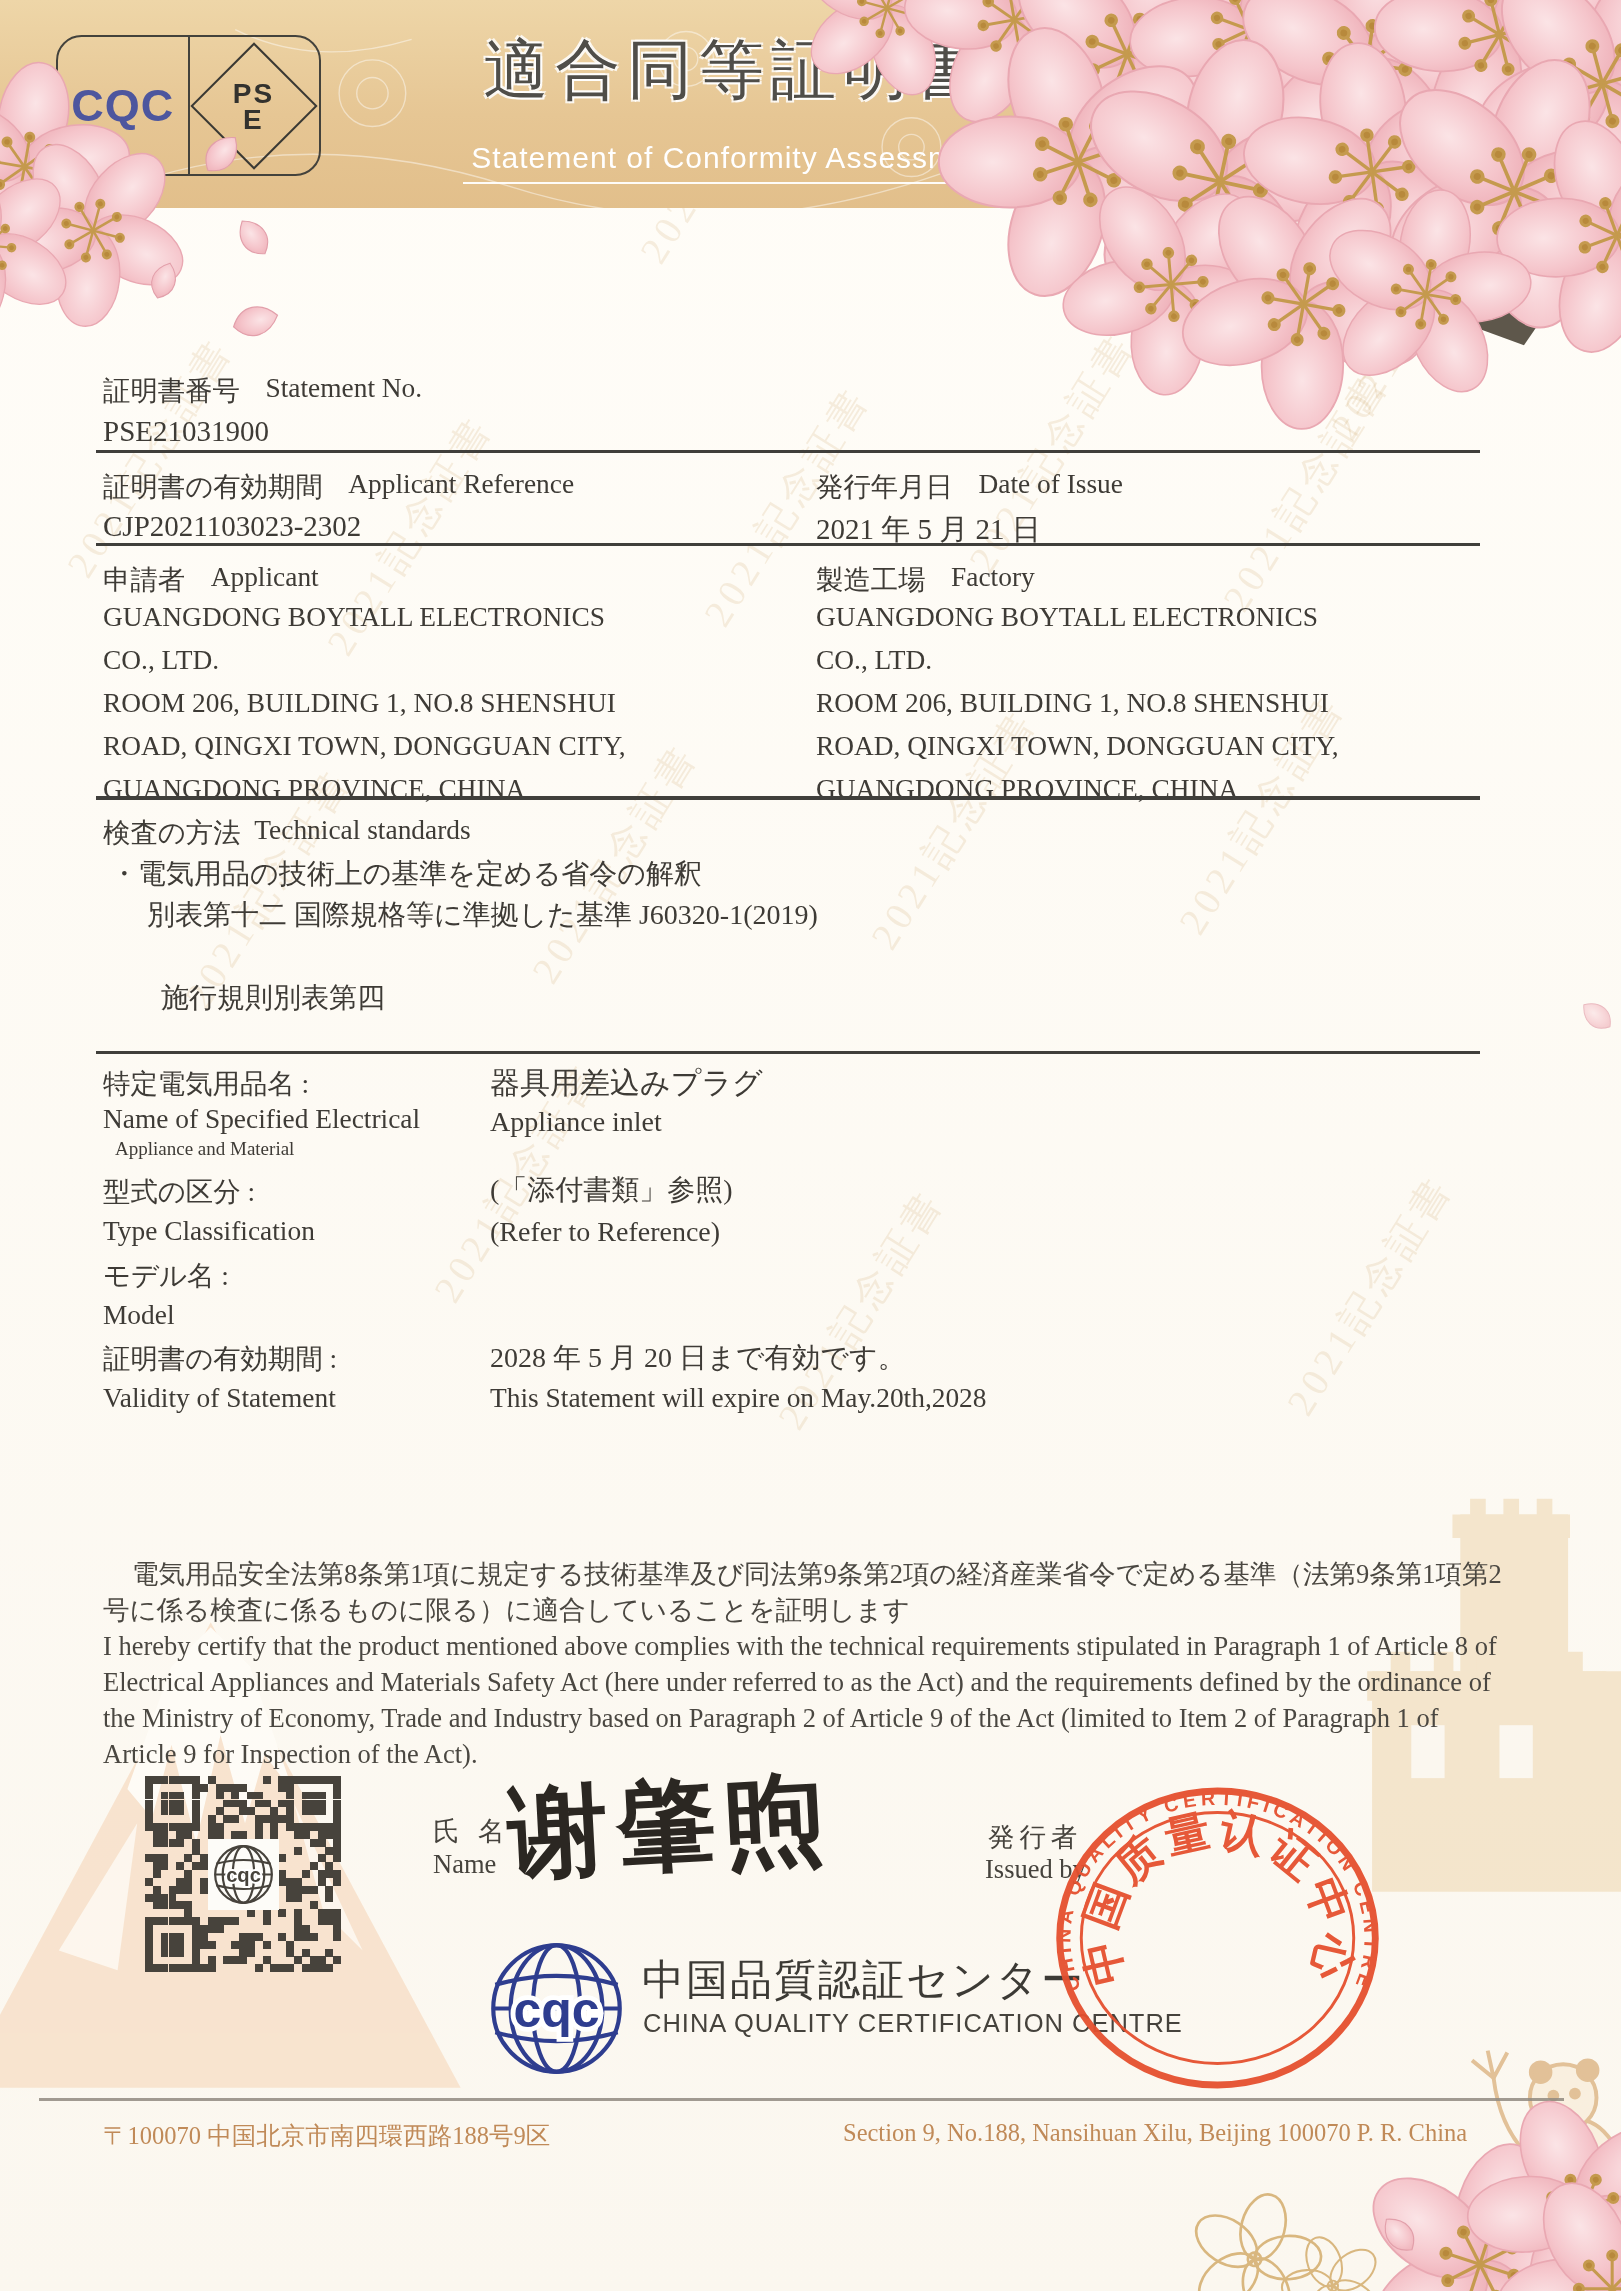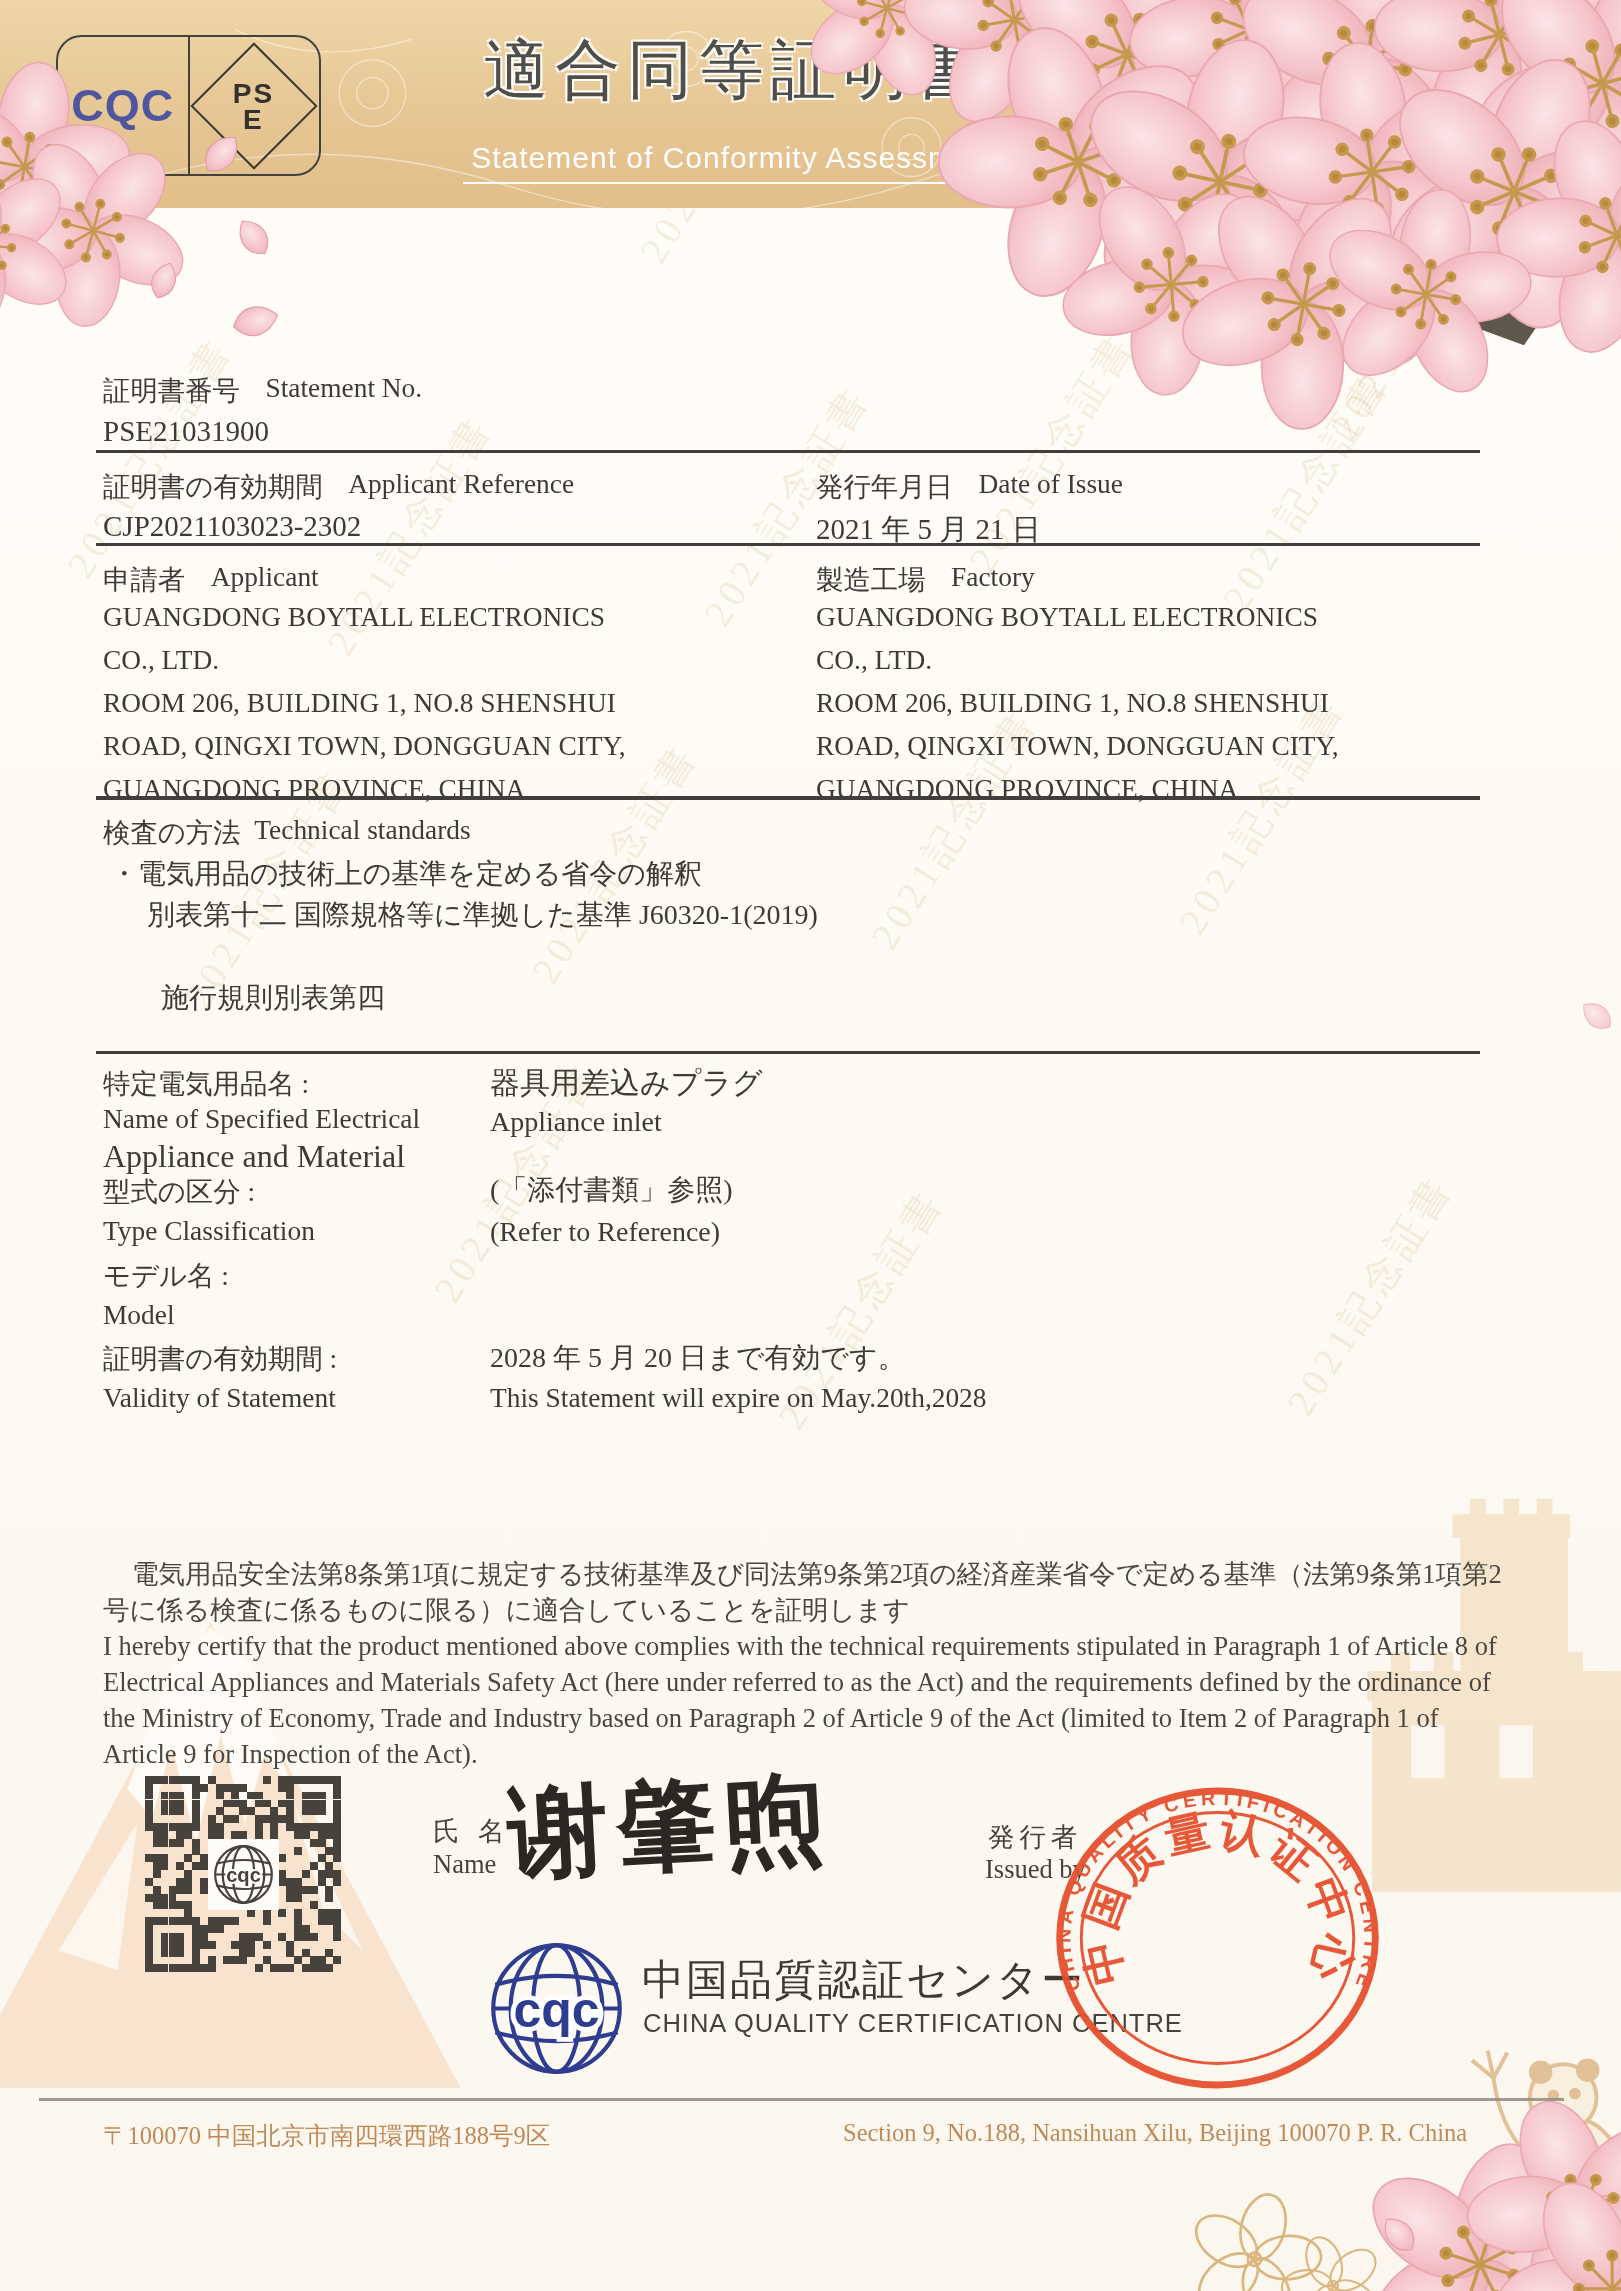--- a/index.html
+++ b/index.html
@@ -195,21 +195,21 @@
     </div>
     <div class="tsline" style="left:110px;top:855px">・電気用品の技術上の基準を定める省令の解釈</div>
     <div class="tsline" style="left:147px;top:896px">別表第十二 国際規格等に準拠した基準 J60320-1(2019)</div>
     <div class="tsline" style="left:161px;top:979px">施行規則別表第四</div>
     <div class="rule" style="top:1051px"></div>
 
     <div class="tsline" style="left:103px;top:1066px;font-size:27.4px">特定電気用品名 :</div>
     <div class="tsline" style="left:490px;top:1063px;font-size:30px">器具用差込みプラグ</div>
     <div class="tsline" style="left:103px;top:1104px;font-size:27.4px">Name of Specified Electrical</div>
     <div class="tsline" style="left:490px;top:1106px">Appliance inlet</div>
-    <div class="tsline" style="left:103px;top:1138px;font-size:32px">Appliance and Material</div>
+    <div class="tsline" style="left:115px;top:1138px;font-size:19px">Appliance and Material</div>
 
     <div class="tsline" style="left:103px;top:1174px;font-size:27.4px">型式の区分 :</div>
     <div class="tsline" style="left:490px;top:1171px">(「添付書類」参照)</div>
     <div class="tsline" style="left:103px;top:1216px;font-size:27.4px">Type Classification</div>
     <div class="tsline" style="left:490px;top:1216px">(Refer to Reference)</div>
 
     <div class="tsline" style="left:103px;top:1258px;font-size:27.4px">モデル名 :</div>
     <div class="tsline" style="left:103px;top:1300px;font-size:27.4px">Model</div>
 
     <div class="tsline" style="left:103px;top:1341px;font-size:27.4px">証明書の有効期間 :</div>

